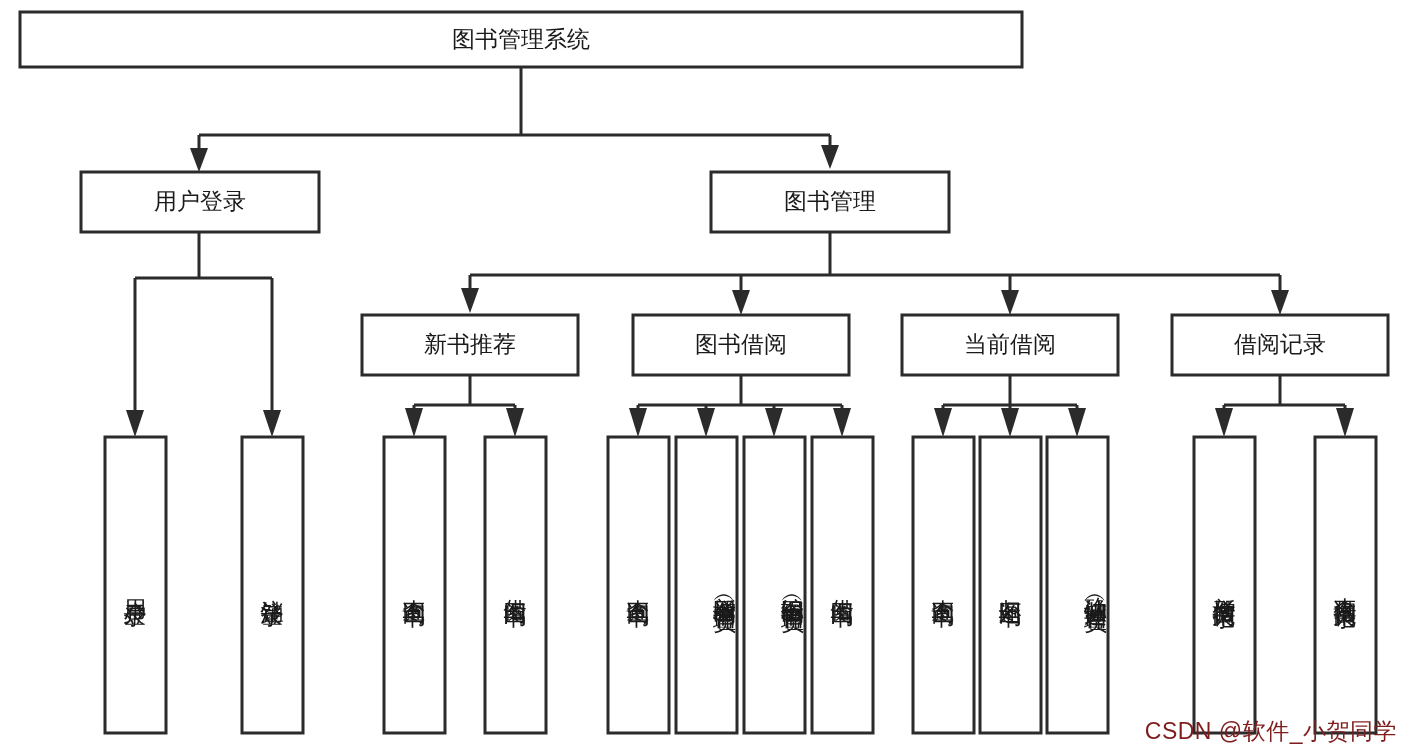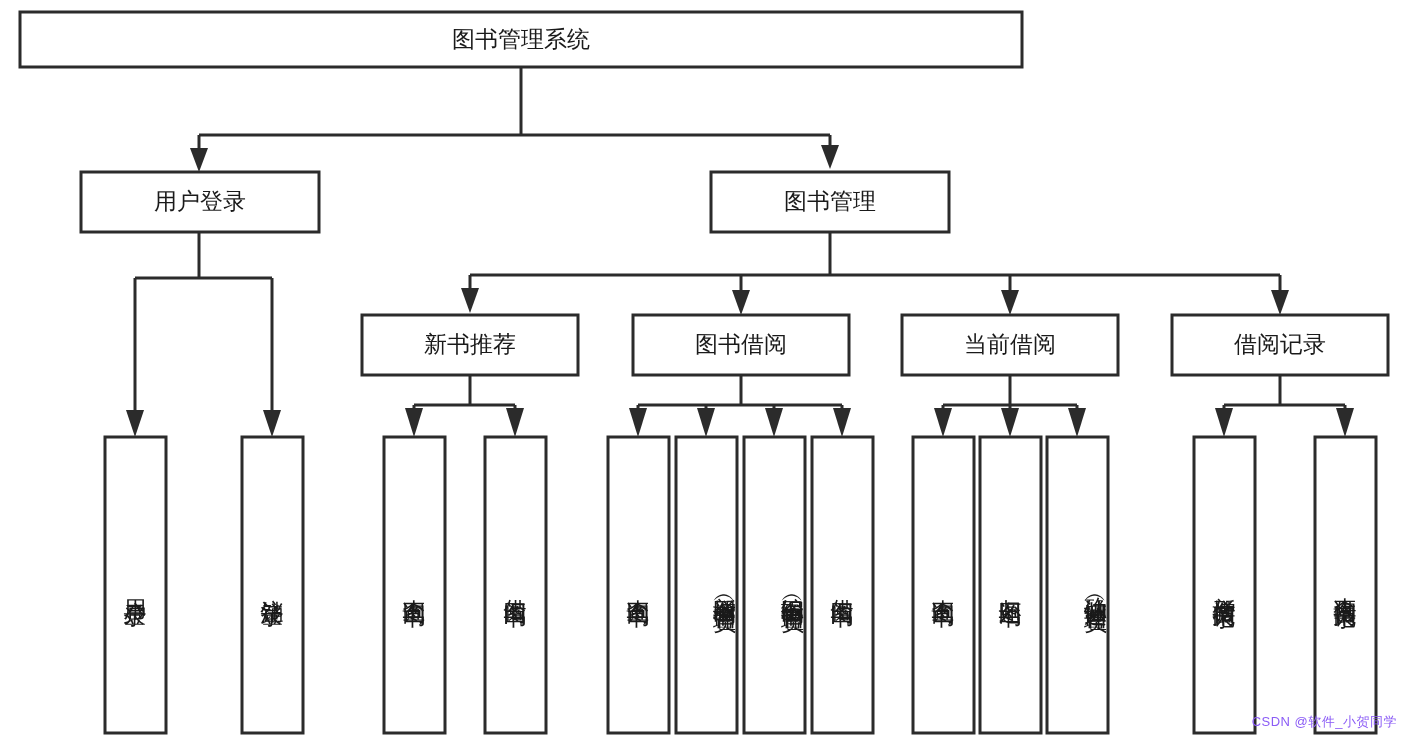--- a/index.html
+++ b/index.html
@@ -58,24 +58,24 @@
     letter-spacing: 2px;
     display: flex;
     align-items: center;
     justify-content: center;
     white-space: nowrap;
     pointer-events: none;
   }
   #watermark {
     position: absolute;
     right: 8px;
-    bottom: 16px;
-    font-family: "Liberation Sans", "DejaVu Sans", sans-serif;
-    font-size: 13px;
-    color: #8b5cf6;
+    bottom: 0;
+    font-family: "Liberation Sans", "DejaVu Sans", sans-serif;
+    font-size: 23px;
+    color: #7f1d1d;
     white-space: nowrap;
     letter-spacing: 0.5px;
   }
 </style>
 </head>
 <body>
 
 <div id="diagram-root">
 
   <svg id="flow-svg" viewBox="0 0 1405 747">

